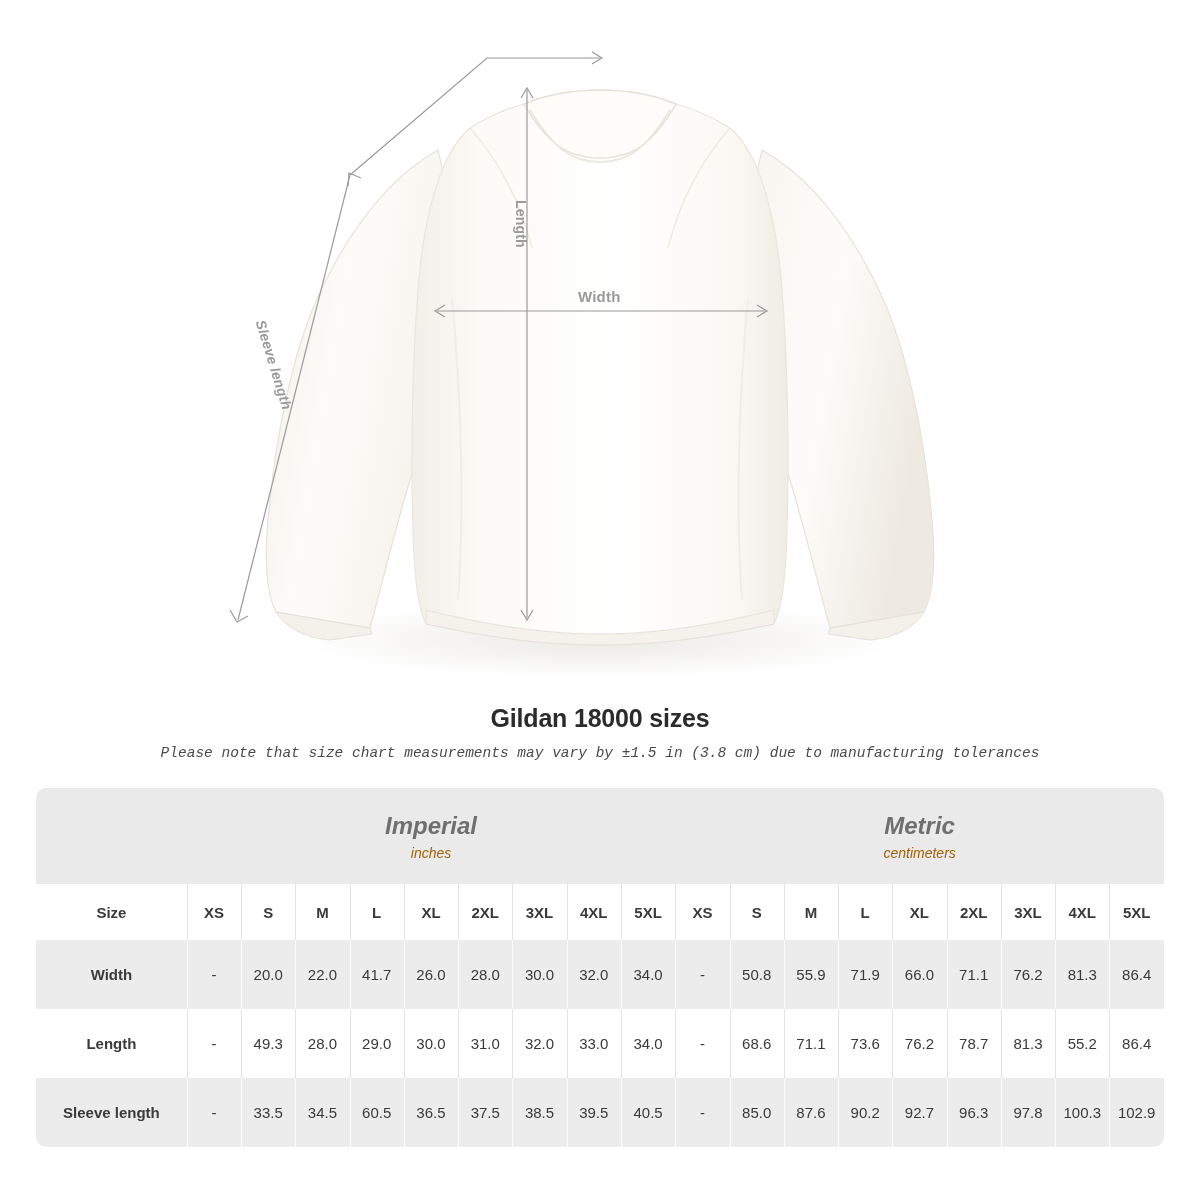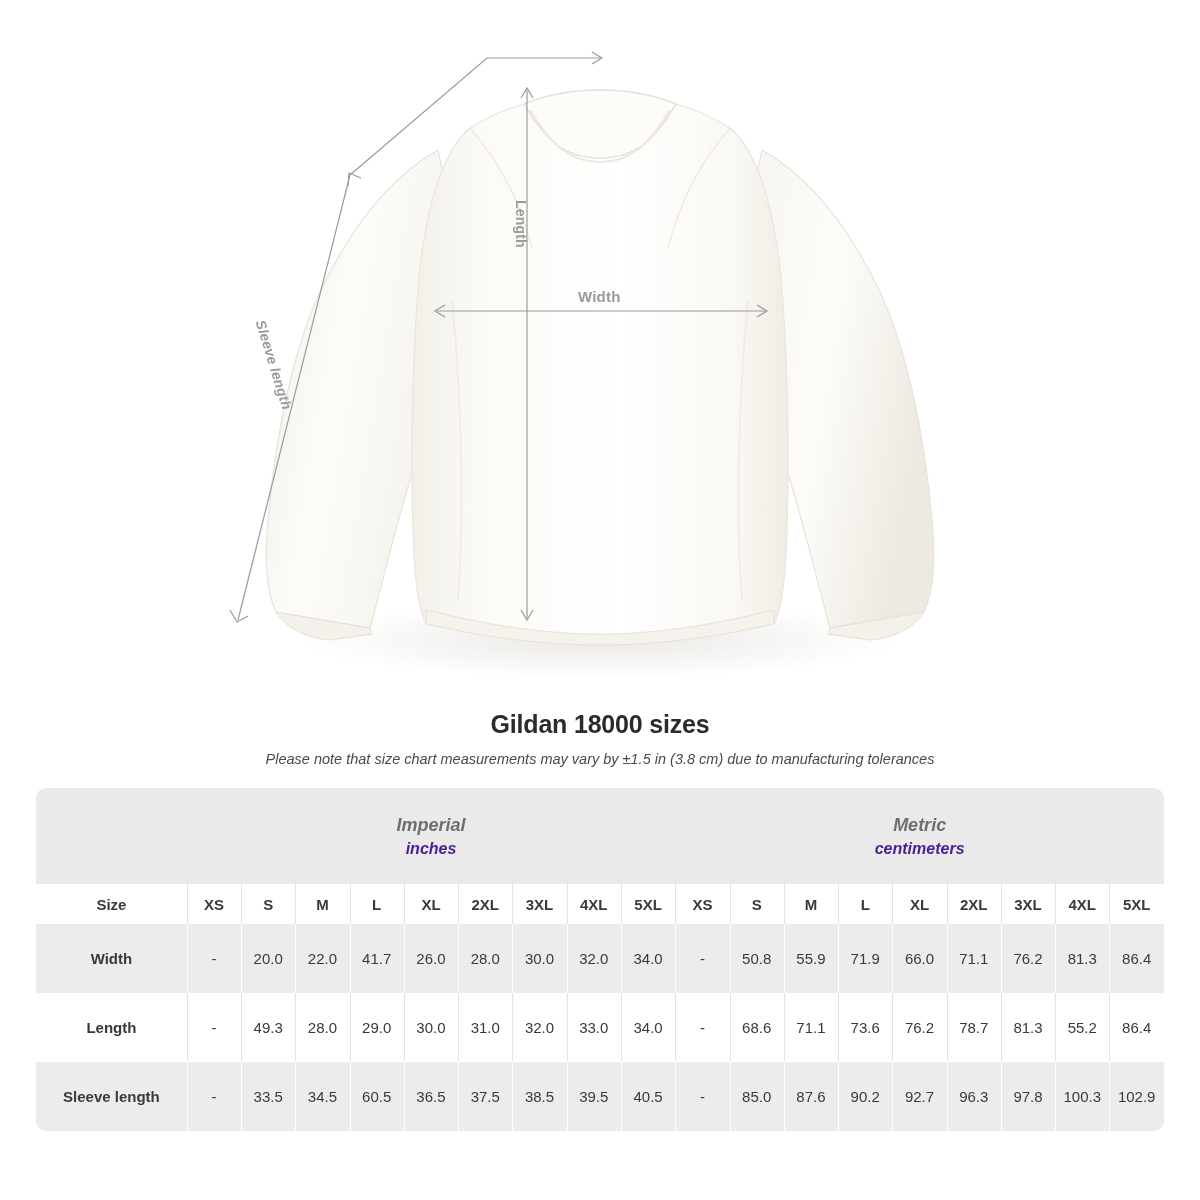--- a/index.html
+++ b/index.html
@@ -59,34 +59,35 @@
     top: 318px;
     transform: rotate(73deg);
     transform-origin: left top;
     font-style: italic;
     font-size: 14px;
   }
 
   
   .title-block {
     text-align: center;
-    margin-top: 20px;
+    margin-top: 14px;
   }
   .chart-title {
     font-size: 25px;
     font-weight: bold;
     color: #2b2b2b;
     margin: 0;
     letter-spacing: -0.2px;
   }
   .chart-note {
     font-size: 14.5px;
     font-style: italic;
     color: #4a4a4a;
     margin: 12px 0 0 0;
+    font-family: Liberation Mono, monospace;
   }
 
   
   .table-wrap {
     position: absolute;
     left: 36px;
     top: 788px;
     width: 1128px;
   }
   table.size-table {
@@ -102,36 +103,35 @@
 
   .unit-head td {
     height: 96px;
     background: #eaeaea;
     vertical-align: middle;
     text-align: center;
   }
   .unit-head td:first-child { border-top-left-radius: 10px; }
   .unit-head td:last-child  { border-top-right-radius: 10px; text-align: center; }
   .unit-name {
-    font-size: 18px;
+    font-size: 24px;
     font-weight: bold;
     font-style: italic;
     color: #6f6f6f;
     line-height: 1.25;
   }
   .unit-sub {
-    font-size: 16px;
+    font-size: 14px;
     font-style: italic;
-    color: #4c1d95;
+    color: #a16207;
     margin-top: 4px;
-    font-weight: bold;
   }
 
   tr.head-row td {
-    height: 40px;
+    height: 56px;
     background: #ffffff;
     text-align: center;
     font-size: 15px;
     font-weight: bold;
     color: #3a3a3a;
     vertical-align: middle;
   }
   tr.data-row td {
     height: 69px;
     text-align: center;

